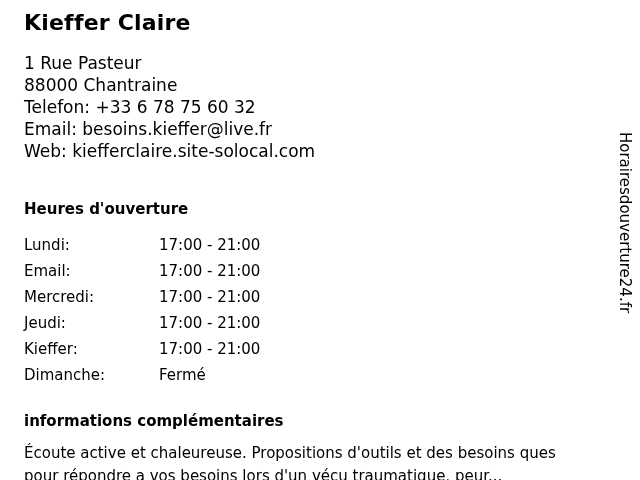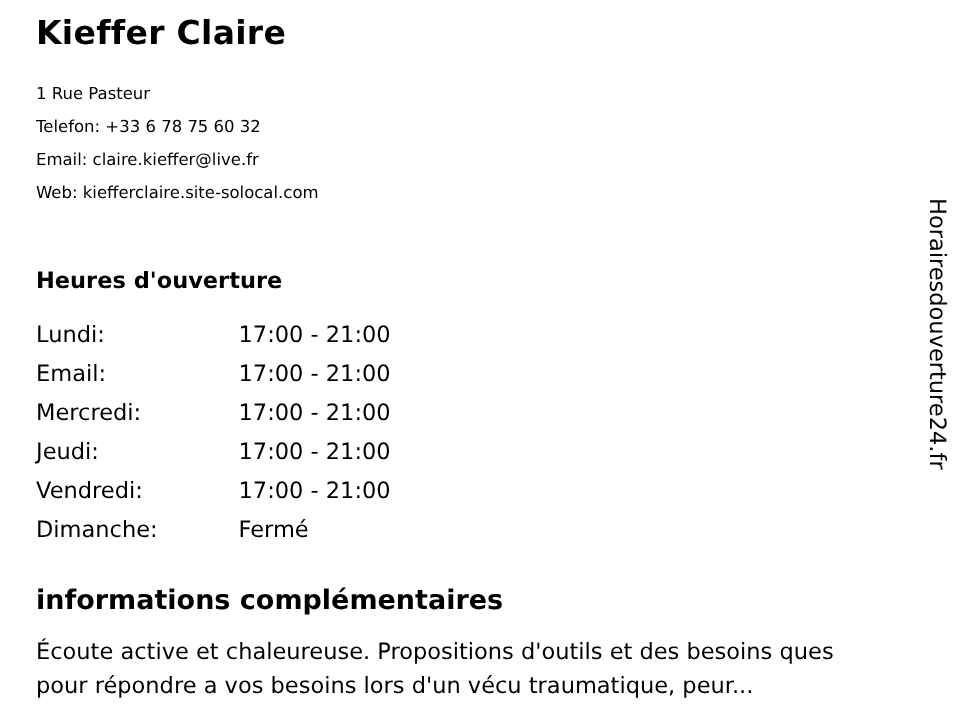--- a/index.html
+++ b/index.html
@@ -28,21 +28,21 @@
     width: 560px;
   }
   .biz-title {
     font-size: 22px;
     font-weight: bold;
     letter-spacing: 0.2px;
     margin: 0 0 16px 0;
     line-height: 1.2;
   }
   .addr-line {
-    font-size: 11px;
+    font-size: 17px;
     line-height: 22px;
     white-space: nowrap;
   }
   .section-title {
     font-size: 15px;
     font-weight: bold;
     margin-top: 38px;
     margin-bottom: 14px;
   }
   .hours-table {
@@ -56,21 +56,21 @@
     white-space: nowrap;
   }
   .hours-day {
     width: 135px;
   }
   .hours-time {
     width: 180px;
     margin-left: 16px;
   }
   .extra-title {
-    font-size: 18px;
+    font-size: 15px;
     font-weight: bold;
     margin-top: 24px;
     margin-bottom: 12px;
   }
   .extra-text {
     font-size: 15px;
     line-height: 23px;
     width: 565px;
   }
   .vertical-brand {
@@ -88,22 +88,23 @@
 </head>
 <body>
 
 <div class="page">
 
   <div class="content">
 
     <h1 class="biz-title">Kieffer Claire</h1>
 
     <div class="addr-line">1 Rue Pasteur</div>
+    <div class="addr-line">88000 Chantraine</div>
     <div class="addr-line">Telefon: +33 6 78 75 60 32</div>
-    <div class="addr-line">Email: claire.kieffer@live.fr</div>
+    <div class="addr-line">Email: besoins.kieffer@live.fr</div>
     <div class="addr-line">Web: kiefferclaire.site-solocal.com</div>
 
     <div class="section-title">Heures d'ouverture</div>
 
     <table class="hours-table">
       <tbody>
         <tr>
           <td class="hours-day">Lundi:</td>
           <td class="hours-time">17:00 - 21:00</td>
         </tr>
@@ -113,21 +114,21 @@
         </tr>
         <tr>
           <td class="hours-day">Mercredi:</td>
           <td class="hours-time">17:00 - 21:00</td>
         </tr>
         <tr>
           <td class="hours-day">Jeudi:</td>
           <td class="hours-time">17:00 - 21:00</td>
         </tr>
         <tr>
-          <td class="hours-day">Vendredi:</td>
+          <td class="hours-day">Kieffer:</td>
           <td class="hours-time">17:00 - 21:00</td>
         </tr>
         <tr>
           <td class="hours-day">Dimanche:</td>
           <td class="hours-time">Fermé</td>
         </tr>
       </tbody>
     </table>
 
     <div class="extra-title">informations complémentaires</div>

